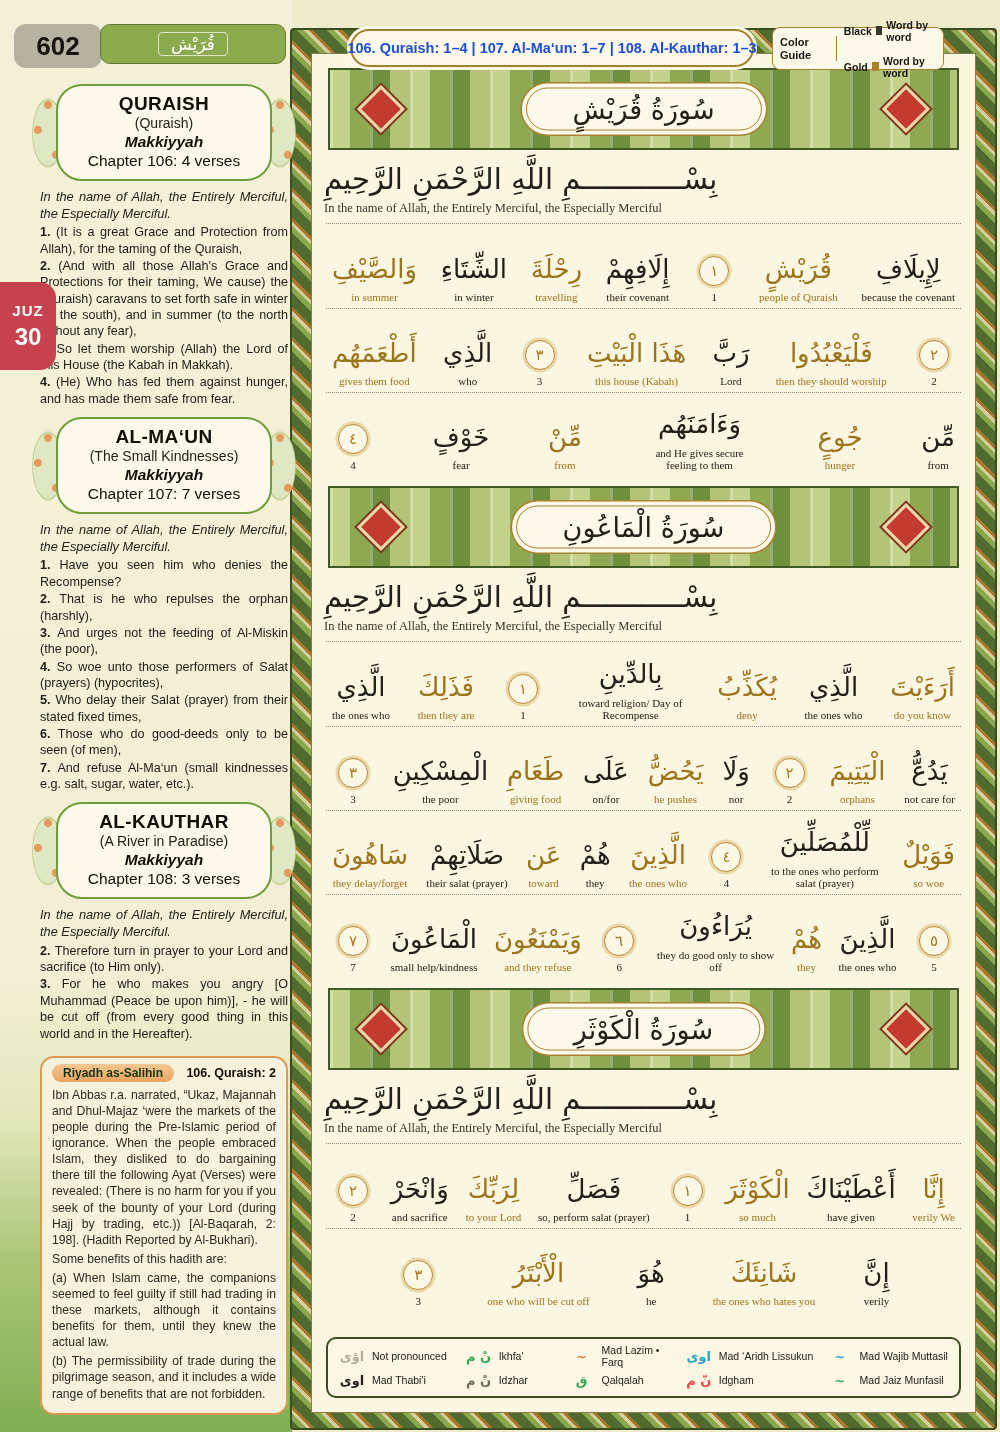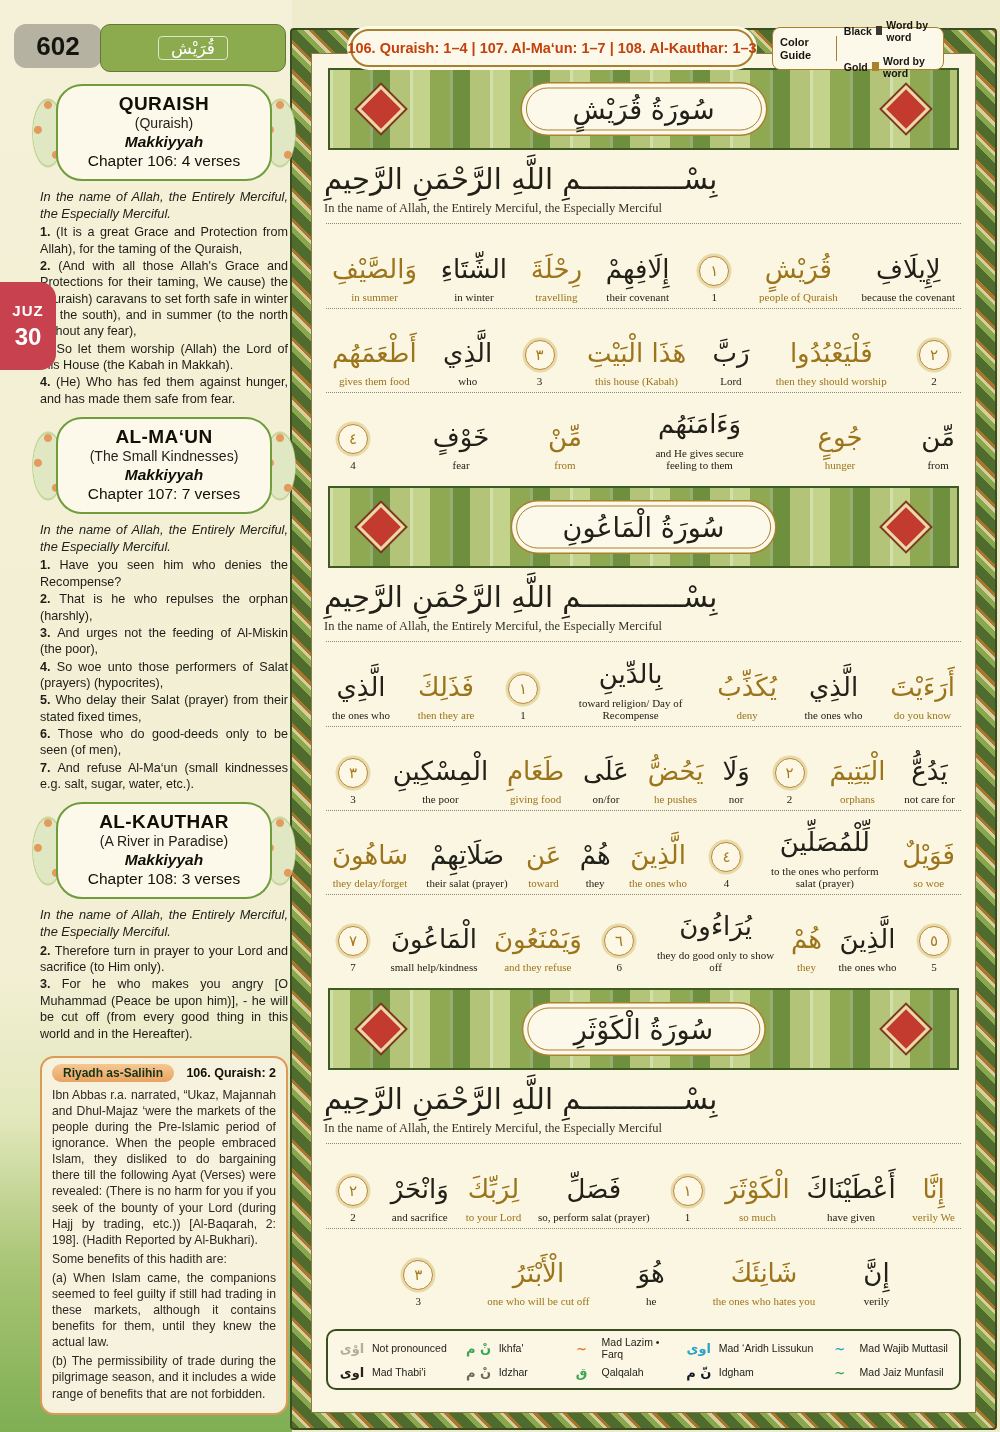--- a/index.html
+++ b/index.html
@@ -6,34 +6,34 @@
   body{width:1000px;height:1432px;position:relative;overflow:hidden;background:#efeccd;font-family:"Liberation Sans",sans-serif;}
 
   
   .side-bg{position:absolute;left:0;top:0;width:292px;height:1432px;
     background:linear-gradient(180deg,#f4f1d8 0%,#f2efd4 68%,#e3e8bc 78%,#aac677 88%,#7fae53 100%);}
 
   
   .tab-602{position:absolute;left:14px;top:24px;width:88px;height:44px;background:#b5b2a2;
     border-radius:12px;display:flex;align-items:center;justify-content:center;
     font-size:26px;font-weight:bold;color:#15150f;z-index:6;}
-  .cal-bar{position:absolute;left:100px;top:24px;width:186px;height:48px;background:#8cab4f;
+  .cal-bar{position:absolute;left:100px;top:24px;width:186px;height:40px;background:#8cab4f;
     border:1px solid #5f7a33;border-radius:10px;display:flex;align-items:center;justify-content:center;z-index:6;}
   .cal-bar span{font-family:"DejaVu Sans",sans-serif;color:#fff;font-size:17px;
     border:1px solid #dfe5c2;border-radius:4px;padding:1px 12px;}
   .juz{position:absolute;left:0;top:282px;width:56px;height:88px;background:#c8414f;
     border-radius:0 16px 16px 0;display:flex;flex-direction:column;align-items:center;justify-content:center;
     color:#ffffff;z-index:6;}
   .juz .jl{font-size:15px;font-weight:bold;letter-spacing:1px;}
   .juz .jn{font-size:24px;font-weight:bold;margin-top:4px;}
 
   .range-pill{position:absolute;left:350px;top:29px;width:404px;height:38px;background:#fdf9ea;
     border:2px solid #a8812e;border-radius:19px;box-shadow:0 0 0 3px #fdf9ea;
     display:flex;align-items:center;justify-content:center;font-size:14.5px;font-weight:bold;
-    color:#c2410c;z-index:7;white-space:nowrap;text-align:center;}
+    color:#1d4ed8;z-index:7;white-space:nowrap;text-align:center;}
   .guide{position:absolute;left:772px;top:27px;width:172px;height:43px;background:#fdf9ea;
     border:1.5px solid #a8812e;border-radius:8px;display:flex;align-items:center;z-index:7;
     padding:2px 7px;gap:7px;}
   .g-title{font-size:11px;font-weight:bold;line-height:1.15;color:#15150f;
     border-right:1px solid #a8812e;padding-right:7px;}
   .g-rows{display:flex;flex-direction:column;gap:12px;}
   .g-row{display:flex;align-items:center;gap:4px;font-size:10.5px;font-weight:bold;color:#15150f;}
   .g-name{width:32px;}
   .g-sw{width:9px;height:9px;display:inline-block;}
 
@@ -96,21 +96,21 @@
   .word-row.centered{justify-content:center;gap:48px;}
   .w{display:flex;flex-direction:column;align-items:center;justify-content:flex-end;gap:3px;max-width:118px;}
   .ar{font-family:"DejaVu Sans",sans-serif;font-size:26px;line-height:1.45;white-space:nowrap;}
   .ar.k{color:#21211a}.ar.g{color:#9c741c}
   .en{font-family:"Liberation Serif",serif;font-size:11px;line-height:1.15;text-align:center;}
   .en.k{color:#21211a}.en.g{color:#9c741c}
   .medal{width:30px;height:30px;border-radius:50%;border:1.5px solid #b8893a;box-shadow:0 0 0 2.5px #e9d9a8;
     background:#fdf8e6;color:#a57a1f;font-family:"DejaVu Sans",sans-serif;font-size:15px;
     display:flex;align-items:center;justify-content:center;margin:3px 6px 2px;}
 
-  .legend{margin:auto 2px 12px;border:2px solid #3a4d20;border-radius:10px;background:#fcf7e4;
+  .legend{margin:auto 2px 4px;border:2px solid #3a4d20;border-radius:10px;background:#fcf7e4;
     padding:5px 10px;display:grid;grid-template-columns:1.25fr 1fr 1.15fr 1.4fr 1.3fr;gap:1px 8px;}
   .lg-item{display:flex;align-items:center;gap:6px;min-height:22px;}
   .lg-glyph{font-family:"DejaVu Sans",sans-serif;font-size:13px;font-weight:bold;min-width:28px;text-align:center;}
   .lg-label{font-size:10.5px;color:#22221c;}
 </style>
 </head>
 <body>
 
 <div class="side-bg"></div>
 
@@ -536,21 +536,21 @@
         </div>
         <div class="lg-item">
           <span class="lg-glyph" style="color: rgb(111, 106, 88);">نْ م</span>
           <span class="lg-label">Idzhar</span>
         </div>
         <div class="lg-item">
           <span class="lg-glyph" style="color: rgb(58, 166, 85);">ق</span>
           <span class="lg-label">Qalqalah</span>
         </div>
         <div class="lg-item">
-          <span class="lg-glyph" style="color: #0f172a;">نّ م</span>
+          <span class="lg-glyph" style="color: #ef4444;">نّ م</span>
           <span class="lg-label">Idgham</span>
         </div>
         <div class="lg-item">
           <span class="lg-glyph" style="color: rgb(58, 166, 85);">~</span>
           <span class="lg-label">Mad Jaiz Munfasil</span>
         </div>
       </div>
   </div>
 </div>
 

